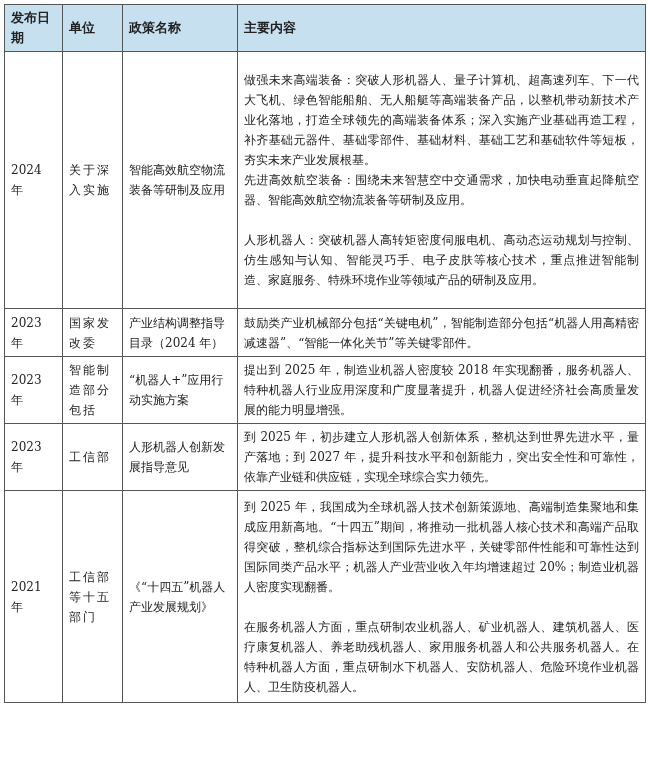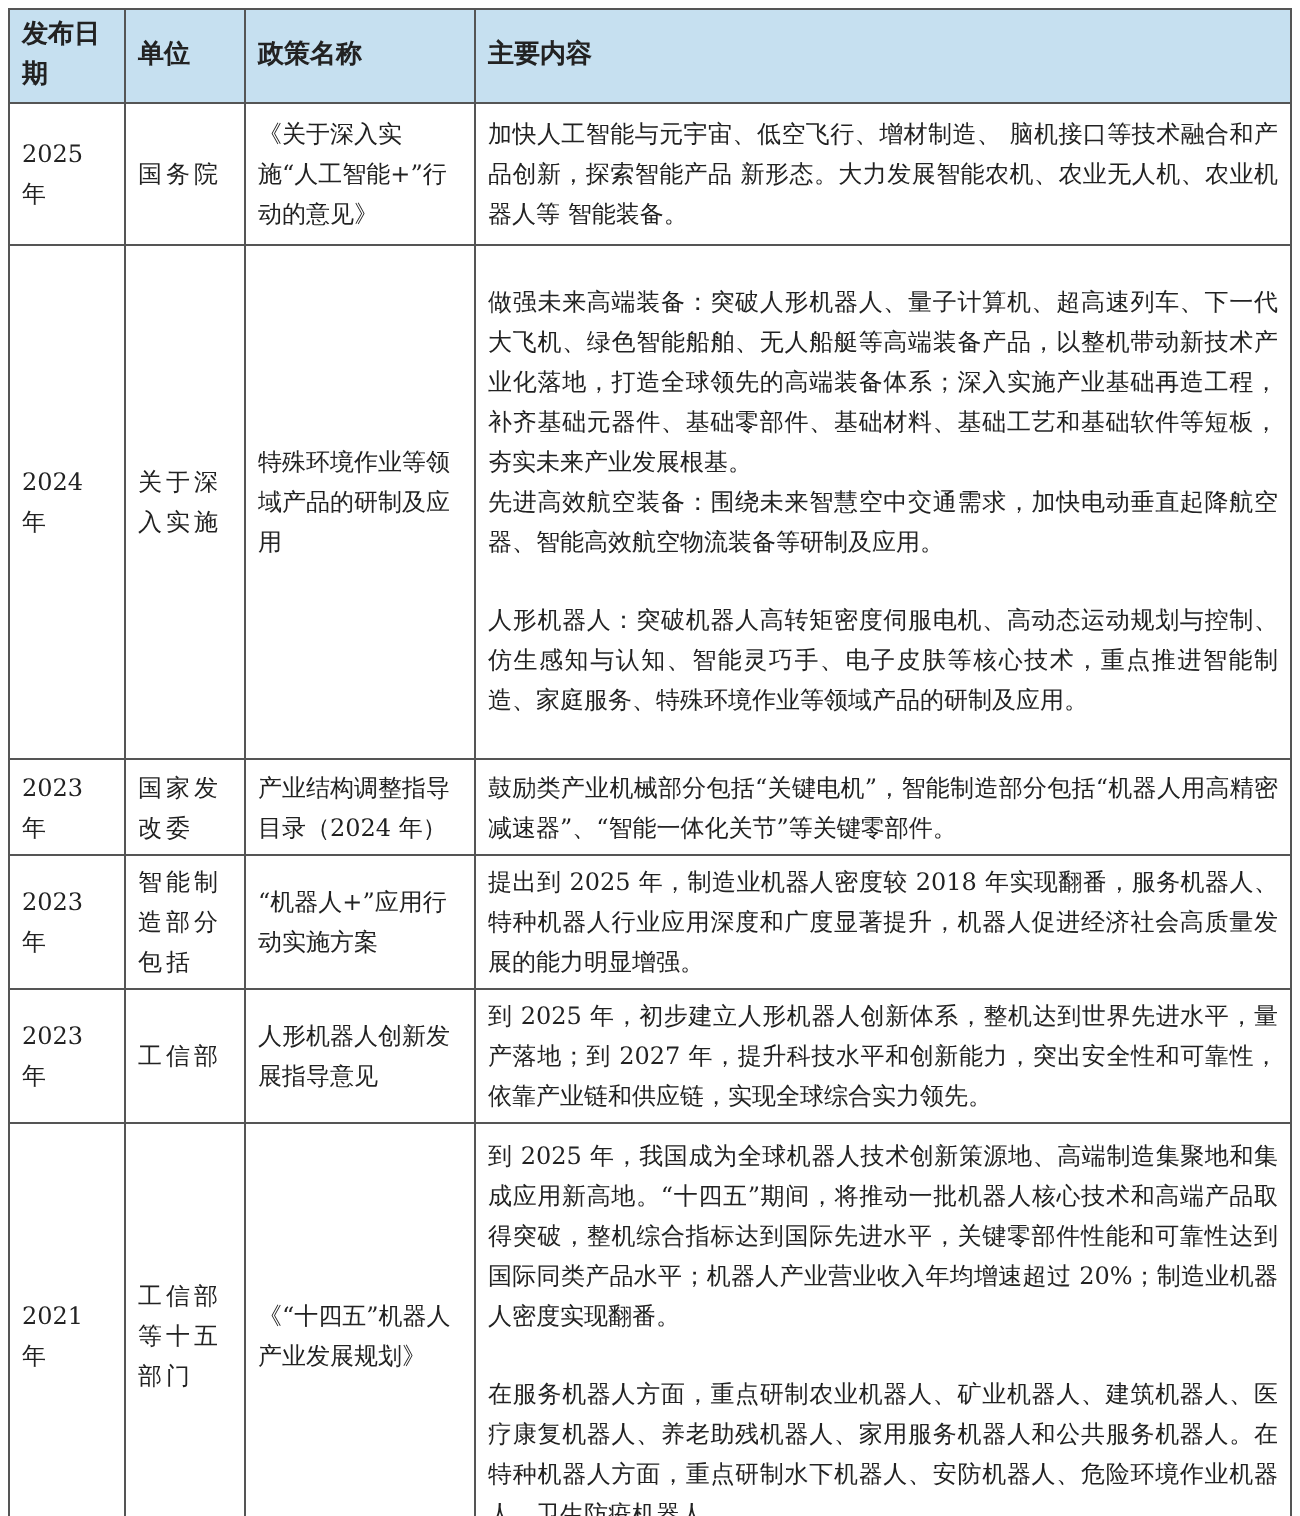--- a/index.html
+++ b/index.html
@@ -18,21 +18,21 @@
     background: #c6e0f0; font-family: "DejaVu Sans", "Liberation Sans", sans-serif;
     font-weight: bold; font-size: 13px; height: 20px; padding: 3px 6px;
   }
   .c-date { width: 58px; }
   .c-unit { width: 60px; }
   .c-name { width: 115px; }
   .c-content { width: auto; }
   td.date, td.unit, td.name { font-size: 12px; }
   td.unit { letter-spacing: 2px; }
   td.content p { margin: 0; text-align: justify; }
-  td.content p.gap { margin-top: 20px; font-family: Liberation Mono, monospace; }
+  td.content p.gap { margin-top: 20px; }
   tr.r1 td { height: 64px; }
   tr.r2 td { height: 250px; }
   tr.r3 td { height: 41px; }
   tr.r4 td { height: 58px; }
   tr.r5 td { height: 58px; }
   tr.r6 td { height: 205px; }
 </style>
 </head>
 <body>
 
@@ -45,32 +45,24 @@
   </colgroup>
   <thead>
     <tr>
       <th>发布日期</th>
       <th>单位</th>
       <th>政策名称</th>
       <th>主要内容</th>
     </tr>
   </thead>
   <tbody>
-    <tr class="r1">
-      <td class="date">2025 年</td>
-      <td class="unit">国务院</td>
-      <td class="name">《关于深入实施“人工智能+”行动的意见》</td>
-      <td class="content">
-        <p>加快人工智能与元宇宙、低空飞行、增材制造、 脑机接口等技术融合和产品创新，探索智能产品 新形态。大力发展智能农机、农业无人机、农业机器人等 智能装备。</p>
-      </td>
-    </tr>
     <tr class="r2">
       <td class="date">2024 年</td>
       <td class="unit">关于深入实施</td>
-      <td class="name">特殊环境作业等领域产品的研制及应用</td>
+      <td class="name">智能高效航空物流装备等研制及应用</td>
       <td class="content">
         <p>做强未来高端装备：突破人形机器人、量子计算机、超高速列车、下一代大飞机、绿色智能船舶、无人船艇等高端装备产品，以整机带动新技术产业化落地，打造全球领先的高端装备体系；深入实施产业基础再造工程，补齐基础元器件、基础零部件、基础材料、基础工艺和基础软件等短板，夯实未来产业发展根基。</p>
         <p>先进高效航空装备：围绕未来智慧空中交通需求，加快电动垂直起降航空器、智能高效航空物流装备等研制及应用。</p>
         <p class="gap">人形机器人：突破机器人高转矩密度伺服电机、高动态运动规划与控制、仿生感知与认知、智能灵巧手、电子皮肤等核心技术，重点推进智能制造、家庭服务、特殊环境作业等领域产品的研制及应用。</p>
       </td>
     </tr>
     <tr class="r3">
       <td class="date">2023 年</td>
       <td class="unit">国家发改委</td>
       <td class="name">产业结构调整指导目录（2024 年）</td>

